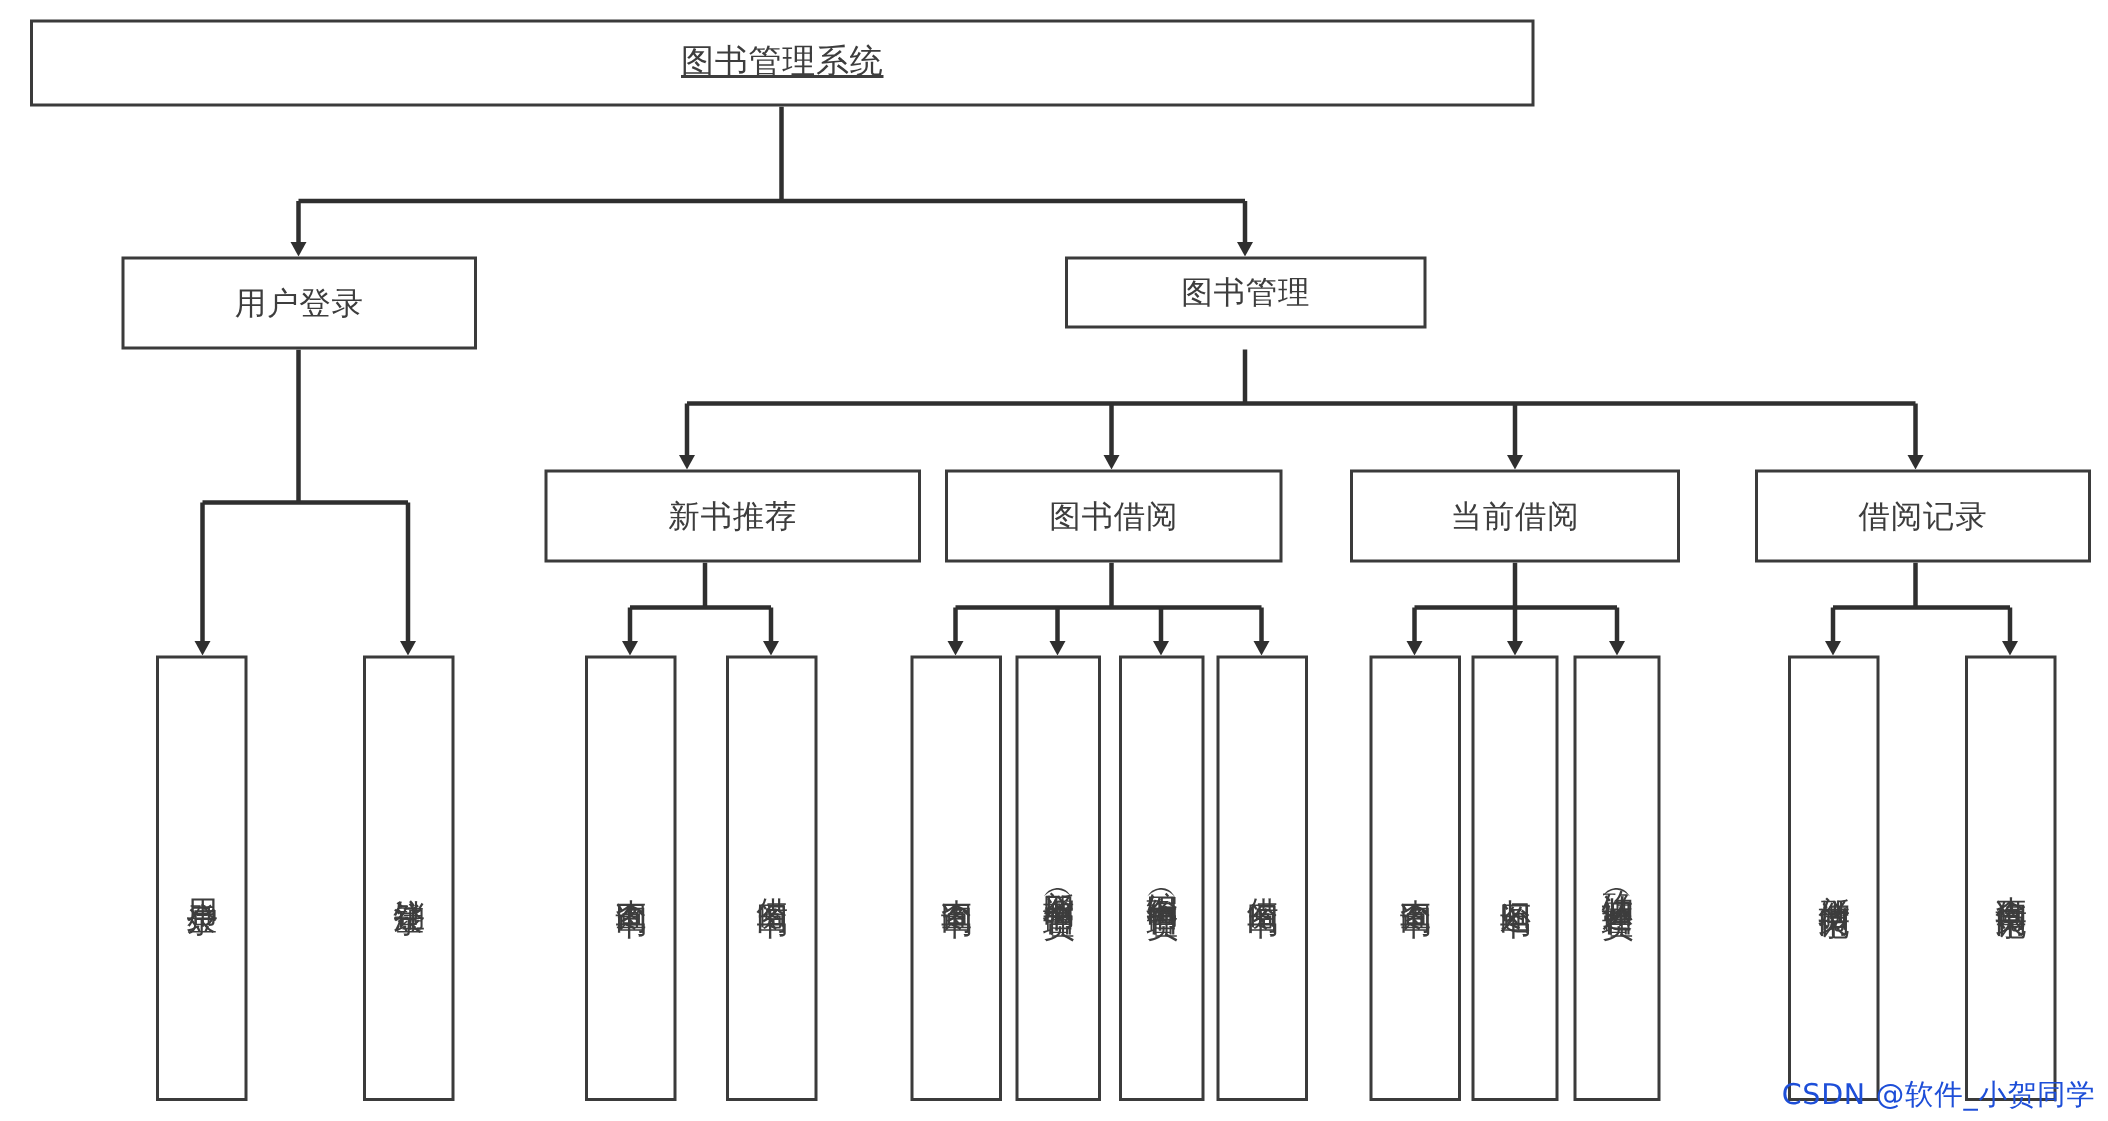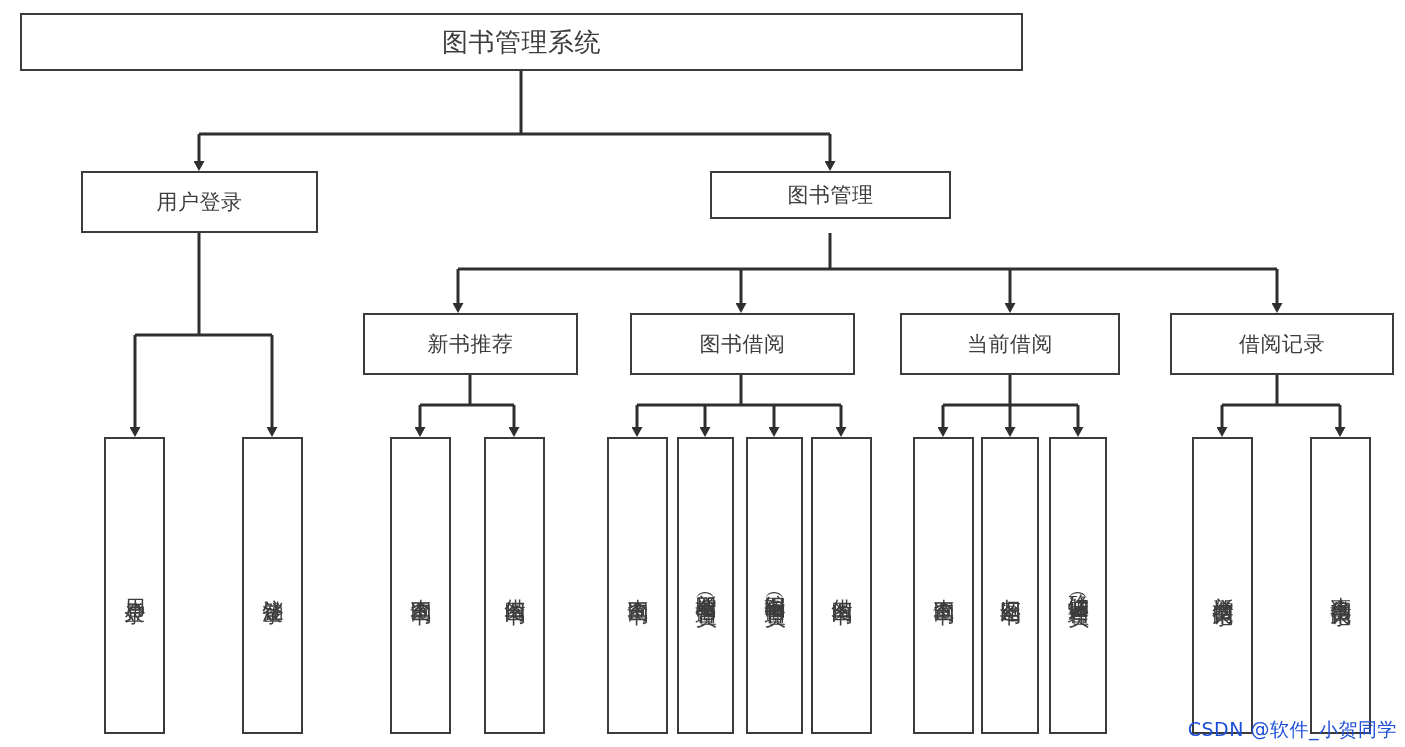--- a/index.html
+++ b/index.html
@@ -42,21 +42,21 @@
     text-align: center;
     white-space: nowrap;
   }
   .node.vertical .label {
     writing-mode: vertical-rl;
     text-orientation: upright;
     letter-spacing: 2px;
     font-size: 21px;
     white-space: nowrap;
   }
-  .node.root .label { font-size: 26px; }
+  .node.root .label { font-size: 22px; text-decoration: underline; }
   .watermark {
     position: absolute;
     z-index: 5;
     color: #1d4ed8;
     font-size: 19px;
     letter-spacing: 0.5px;
     white-space: nowrap;
     right: 8px;
     bottom: 4px;
   }
@@ -122,21 +122,21 @@
     <span class="label">图书管理系统</span>
   </div>
 
   <div class="node" style="left:81px; top:171px; width:237px; height:62px;">
     <span class="label">用户登录</span>
   </div>
   <div class="node" style="left:710px; top:171px; width:241px; height:48px;">
     <span class="label">图书管理</span>
   </div>
 
-  <div class="node" style="left:363px; top:313px; width:215px; height:62px;">
+  <div class="node" style="left:363px; top:313px; width:251px; height:62px;">
     <span class="label">新书推荐</span>
   </div>
   <div class="node" style="left:900px; top:313px; width:220px; height:62px;">
     <span class="label">当前借阅</span>
   </div>
   <div class="node" style="left:630px; top:313px; width:225px; height:62px;">
     <span class="label">图书借阅</span>
   </div>
   <div class="node" style="left:1170px; top:313px; width:224px; height:62px;">
     <span class="label">借阅记录</span>

